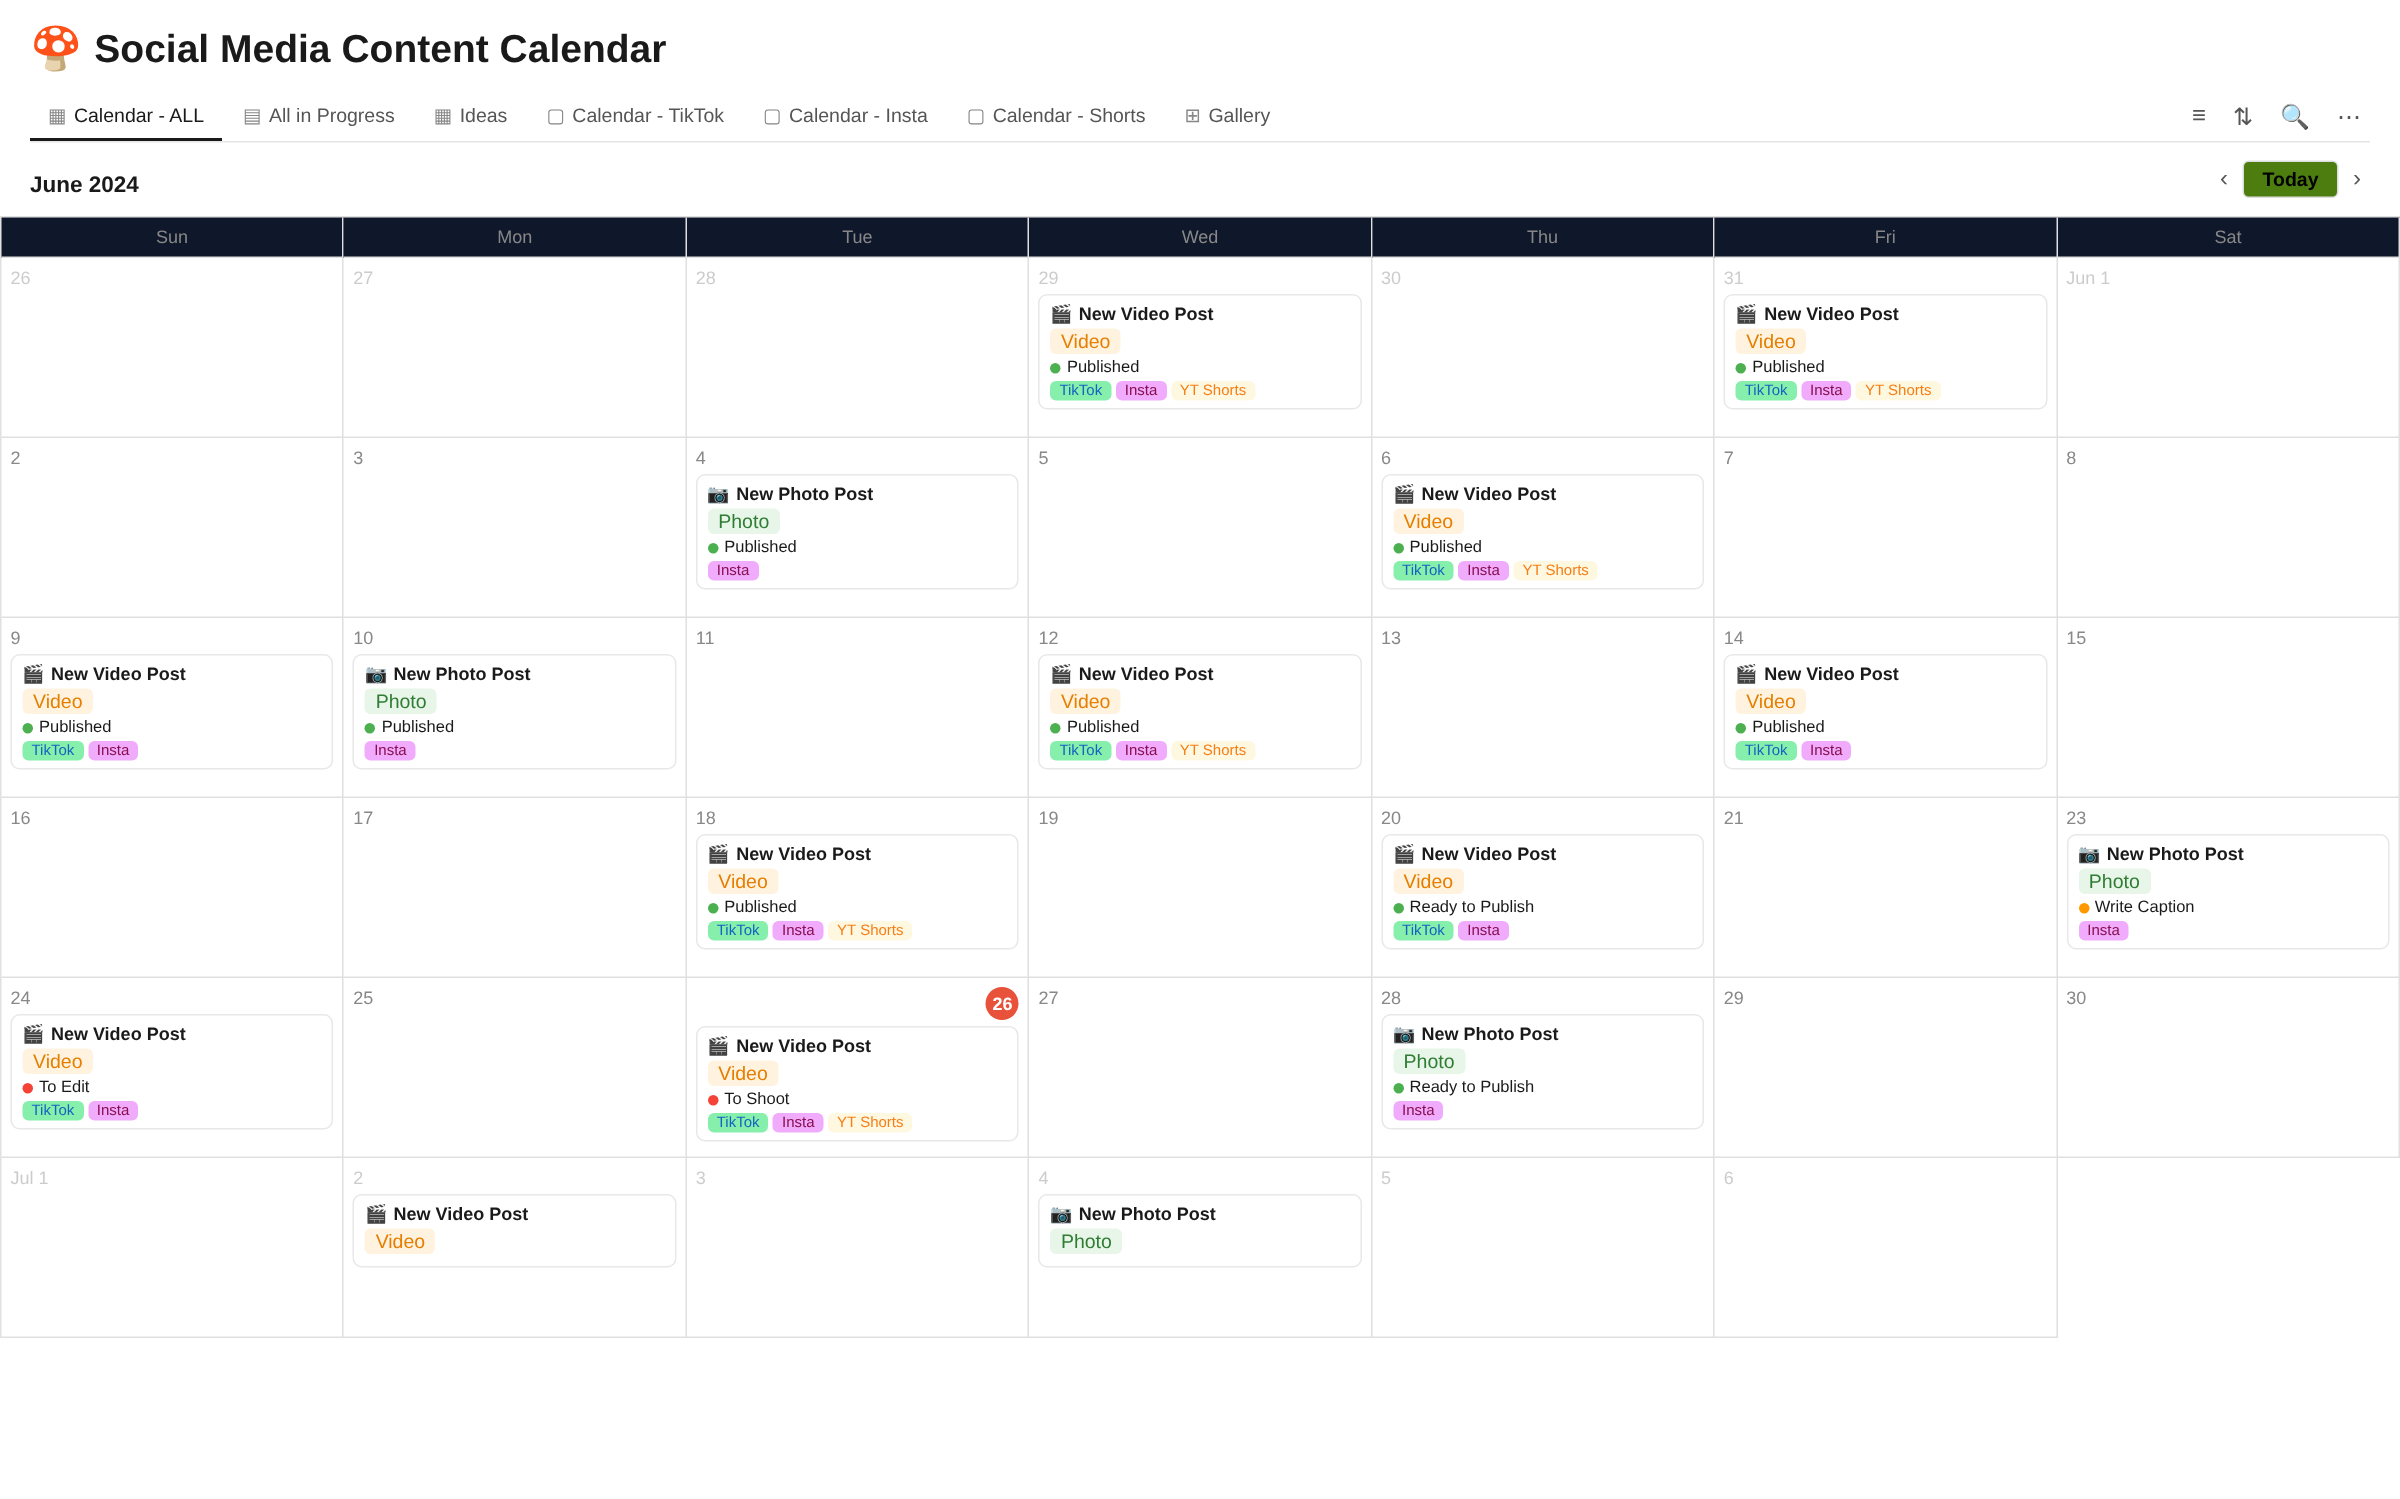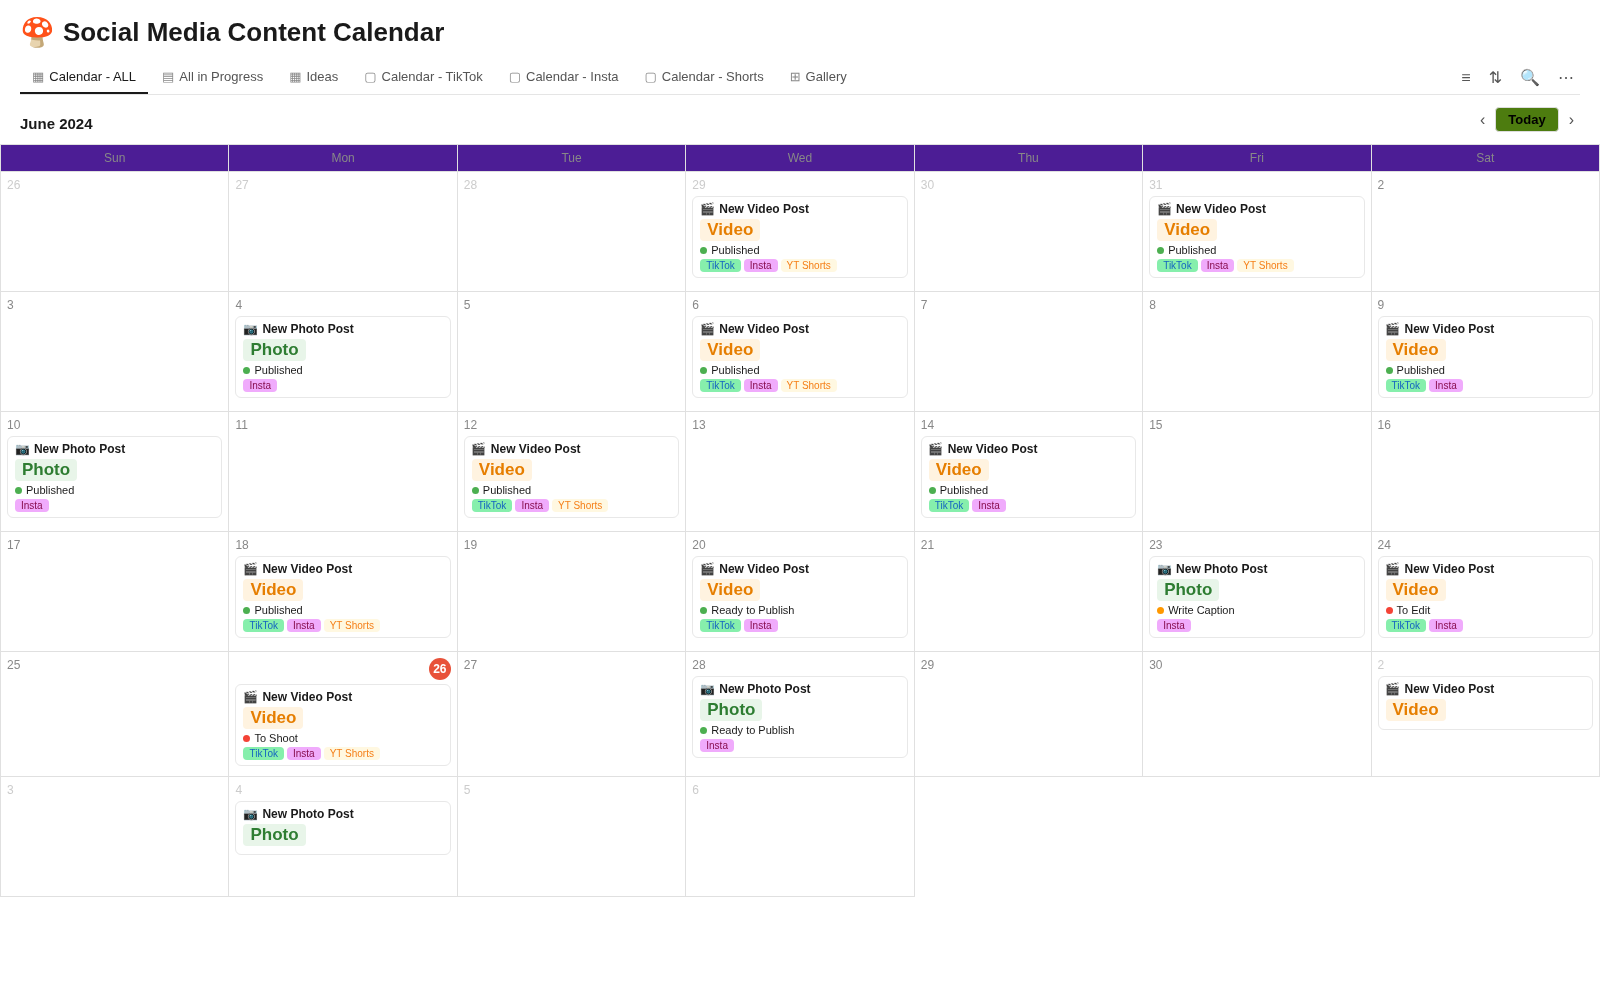--- a/index.html
+++ b/index.html
@@ -17,31 +17,31 @@
     .nav-actions { margin-left: auto; display: flex; gap: 6px; align-items: center; }
     .nav-action-btn { background: none; border: none; cursor: pointer; padding: 4px 6px; font-size: 16px; color: #555; border-radius: 4px; }
 
     .calendar-header { display: flex; align-items: flex-end; padding: 12px 20px; justify-content: space-between; }
     .calendar-month { font-size: 15px; font-weight: 600; }
     .today-nav { display: flex; align-items: center; gap: 4px; }
     .today-btn { padding: 4px 12px; border: 1px solid #ddd; border-radius: 4px; background: #4d7c0f; cursor: pointer; font-size: 13px; font-weight: bold; }
     .nav-arrow { background: none; border: none; cursor: pointer; font-size: 16px; color: #555; padding: 2px 6px; }
 
     .calendar-grid { display: grid; grid-template-columns: repeat(7, 1fr); border-top: 1px solid #e0e0e0; border-left: 1px solid #e0e0e0; }
-    .day-header { padding: 6px; text-align: center; font-size: 12px; color: #888; font-weight: 500; border-right: 1px solid #e0e0e0; border-bottom: 1px solid #e0e0e0; background: #4c1d95; }
+    .day-header { padding: 6px; text-align: center; font-size: 12px; color: #888; font-weight: 500; border-right: 1px solid #e0e0e0; border-bottom: 1px solid #e0e0e0; background: #0f172a; }
     .day-cell { border-right: 1px solid #e0e0e0; border-bottom: 1px solid #e0e0e0; min-height: 120px; padding: 6px; vertical-align: top; position: relative; }
     .day-num { font-size: 12px; color: #888; margin-bottom: 4px; }
     .day-num.today { background: #e8523a; color: #fff; border-radius: 50%; width: 22px; height: 22px; display: flex; align-items: center; justify-content: center; margin-left: auto; font-weight: 600; }
     .day-num.other-month { color: #ccc; }
 
     .event { background: #fff; border: 1px solid #e8e8e8; border-radius: 6px; padding: 5px 7px; margin-bottom: 4px; cursor: pointer; }
     .event-title { display: flex; align-items: center; gap: 4px; font-size: 12px; font-weight: 600; color: #1a1a1a; margin-bottom: 3px; }
     .event-emoji { font-size: 12px; }
 
-    .tag { display: inline-block; border-radius: 4px; padding: 1px 7px; font-size: 17px; font-weight: 700; margin-bottom: 3px; }
+    .tag { display: inline-block; border-radius: 4px; padding: 1px 7px; font-size: 13px; font-weight: 400; margin-bottom: 3px; }
     .tag-video { background: #fff3e0; color: #e67e00; }
     .tag-photo { background: #e8f5e9; color: #2e7d32; }
 
     .status { display: flex; align-items: center; gap: 4px; font-size: 11px; margin-bottom: 3px; }
     .status-dot { width: 7px; height: 7px; border-radius: 50%; display: inline-block; }
     .dot-published { background: #4caf50; }
     .dot-ready { background: #4caf50; }
     .dot-to-edit { background: #f44336; }
     .dot-to-shoot { background: #f44336; }
     .dot-write-caption { background: #ff9800; }
@@ -151,20 +151,23 @@
         </div><div class="tag tag-video">Video</div><div class="status">
           <span class="status-dot dot-published"></span>
           <span>Published</span>
         </div><div class="platforms">
           <span class="platform platform-tiktok">TikTok</span>
           <span class="platform platform-insta">Insta</span>
           <span class="platform platform-yt">YT Shorts</span>
         </div></div>
     </div>
     <div class="day-cell">
+      <div class="day-num other-month">Jun 1</div>
+    </div>
+    <div class="day-cell">
       <div class="day-num">2</div>
     </div>
     <div class="day-cell">
       <div class="day-num">3</div>
     </div>
     <div class="day-cell">
       <div class="day-num">4</div>
       <div class="event"><div class="event-title">
           <span class="event-emoji">📷</span>
           <span>New Photo Post</span>
@@ -355,20 +358,23 @@
           <span class="platform platform-insta">Insta</span>
         </div></div>
     </div>
     <div class="day-cell">
       <div class="day-num">29</div>
     </div>
     <div class="day-cell">
       <div class="day-num">30</div>
     </div>
     <div class="day-cell">
+      <div class="day-num other-month">Jul 1</div>
+    </div>
+    <div class="day-cell">
       <div class="day-num other-month">2</div>
       <div class="event"><div class="event-title">
           <span class="event-emoji">🎬</span>
           <span>New Video Post</span>
         </div><div class="tag tag-video">Video</div></div>
     </div>
     <div class="day-cell">
       <div class="day-num other-month">3</div>
     </div>
     <div class="day-cell">

